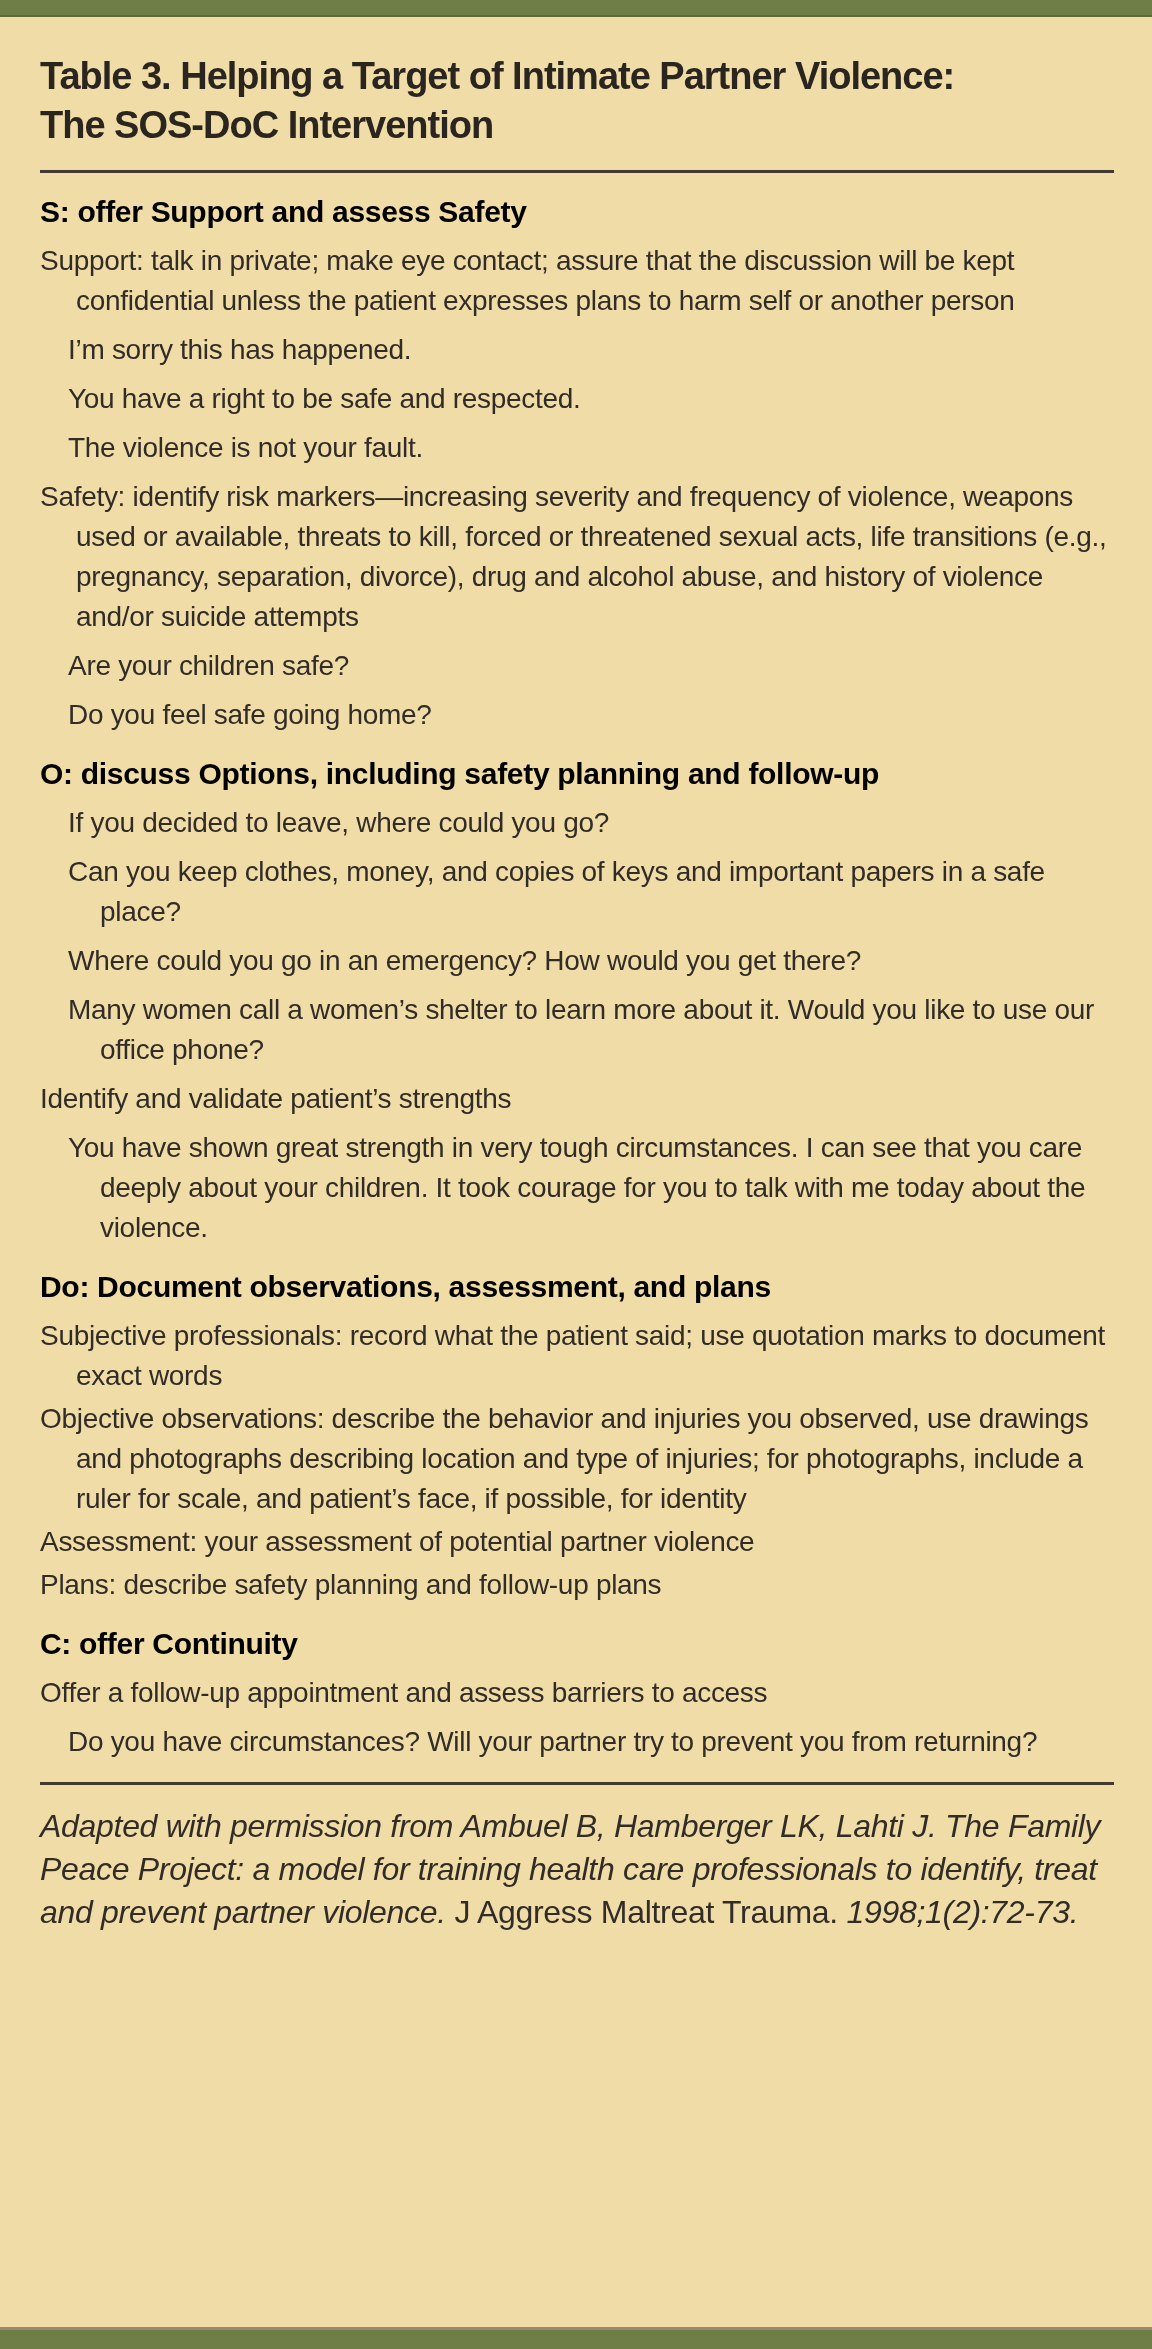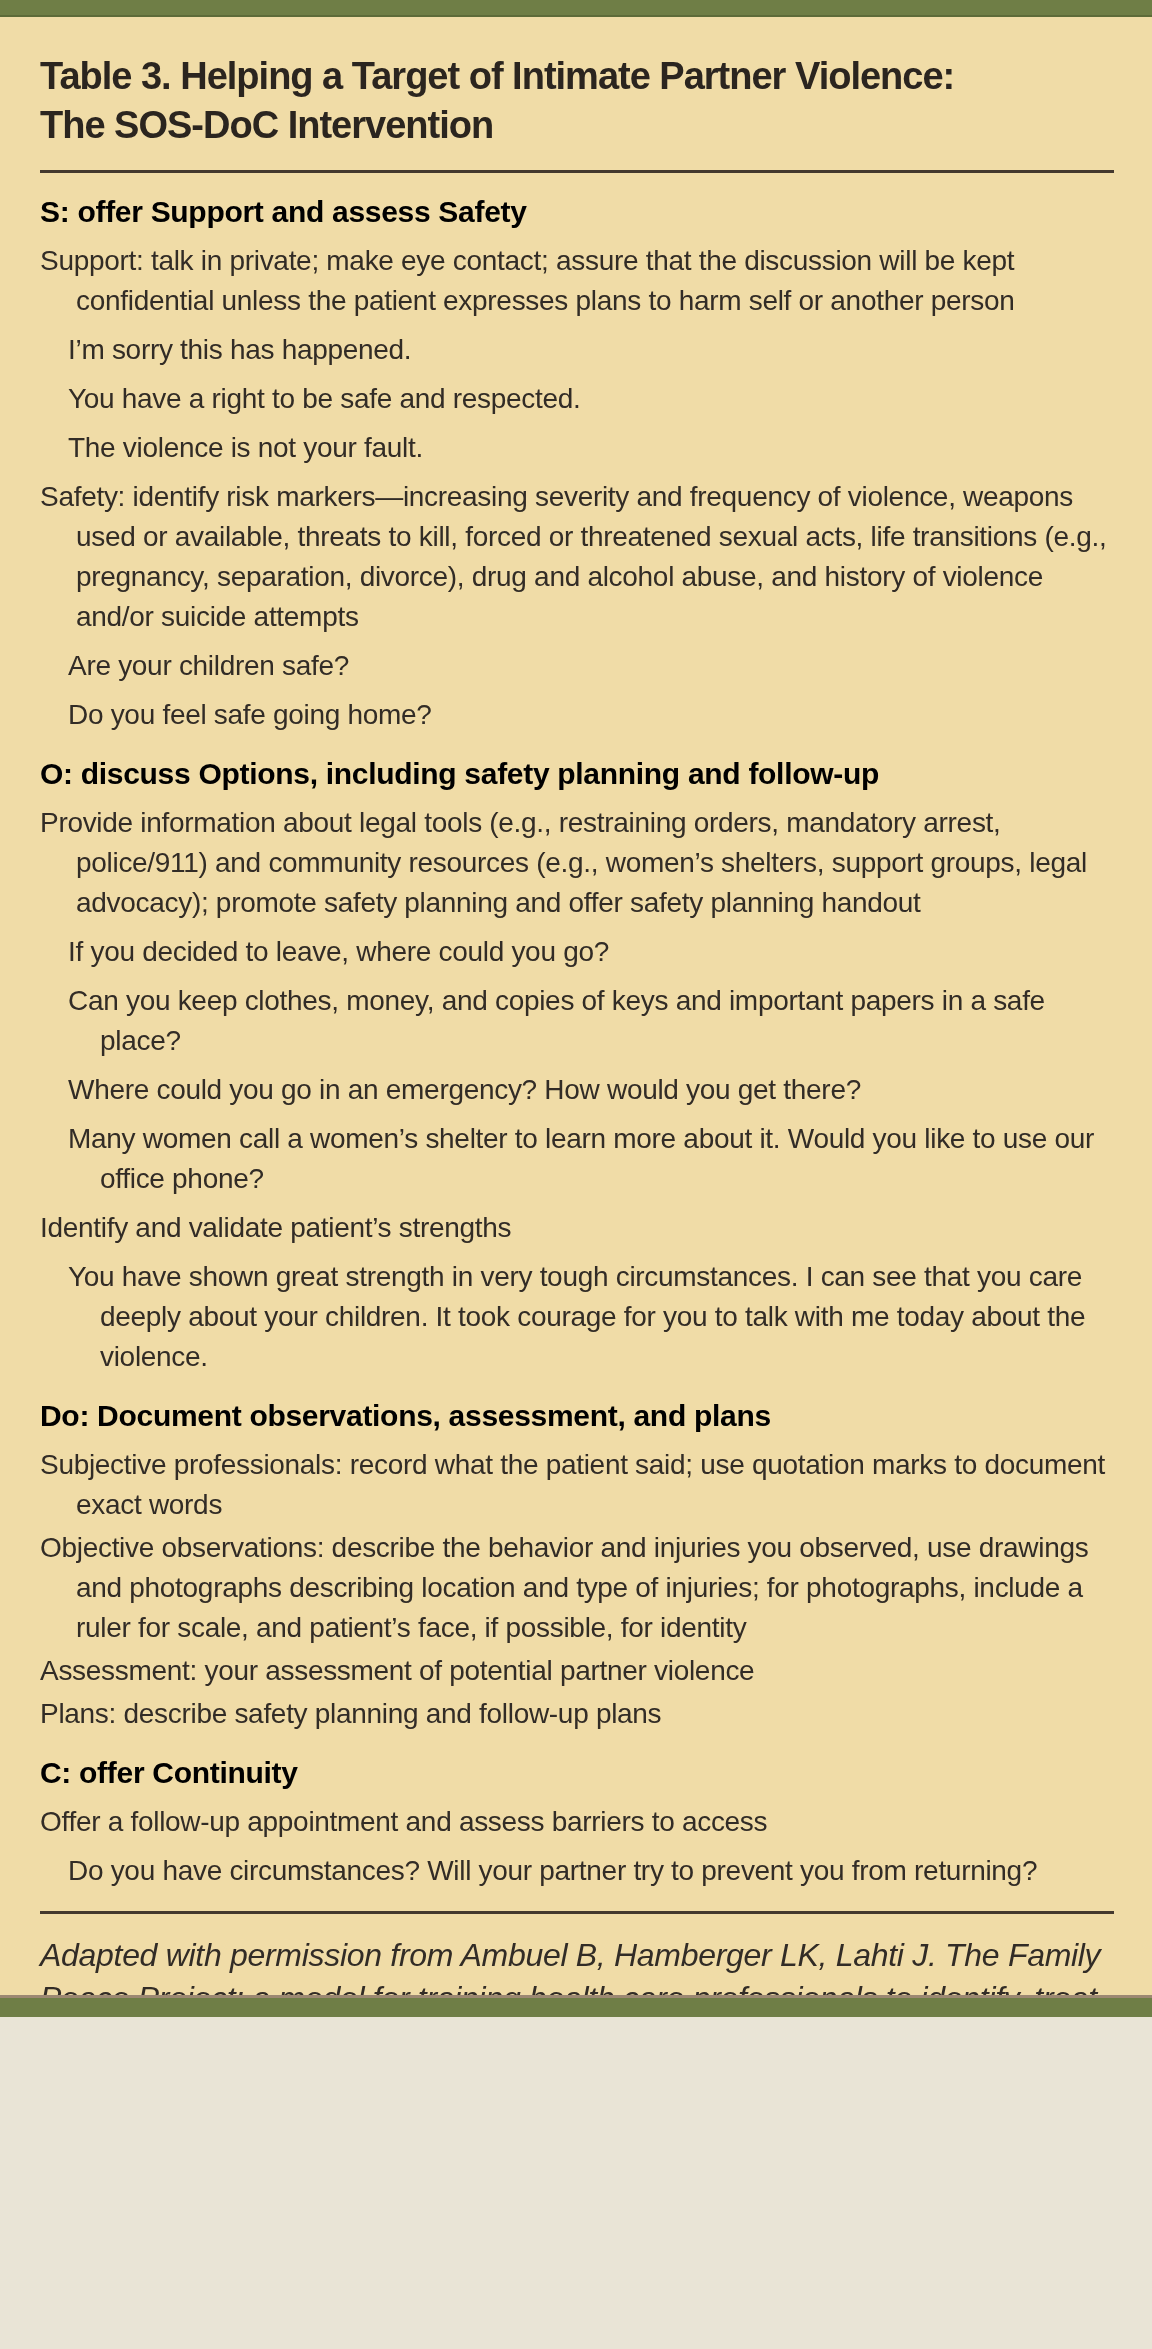--- a/index.html
+++ b/index.html
@@ -4,21 +4,21 @@
 <style>
   html, body {
     margin: 0;
     padding: 0;
     background: #e9e4d6;
     font-family: "Liberation Sans", sans-serif;
   }
   .panel {
     position: relative;
     width: 1152px;
-    height: 2017px;
+    height: 2349px;
     background: #f0dca7;
     overflow: hidden;
     box-sizing: border-box;
   }
   .band-top {
     position: absolute;
     top: 0; left: 0;
     width: 100%;
     height: 15px;
     background: #6f7e46;
@@ -96,21 +96,20 @@
     <div class="blocks">
       <div class="h">S: offer Support and assess Safety</div>
       <div class="p">Support: talk in private; make eye contact; assure that the discussion will be kept confidential unless the patient expresses plans to harm self or another person</div>
       <div class="q">I’m sorry this has happened.</div>
       <div class="q">You have a right to be safe and respected.</div>
       <div class="q">The violence is not your fault.</div>
       <div class="p">Safety: identify risk markers—increasing severity and frequency of violence, weapons used or available, threats to kill, forced or threatened sexual acts, life transitions (e.g., pregnancy, separation, divorce), drug and alcohol abuse, and history of violence and/or suicide attempts</div>
       <div class="q">Are your children safe?</div>
       <div class="q">Do you feel safe going home?</div>
       <div class="h">O: discuss Options, including safety planning and follow-up</div>
-      <div class="p">Provide information about legal tools (e.g., restraining orders, mandatory arrest, police/911) and community resources (e.g., women’s shelters, support groups, legal advocacy); promote safety planning and offer safety planning handout</div>
       <div class="q">If you decided to leave, where could you go?</div>
       <div class="q">Can you keep clothes, money, and copies of keys and important papers in a safe place?</div>
       <div class="q">Where could you go in an emergency? How would you get there?</div>
       <div class="q">Many women call a women’s shelter to learn more about it. Would you like to use our office phone?</div>
       <div class="p">Identify and validate patient’s strengths</div>
       <div class="q">You have shown great strength in very tough circumstances. I can see that you care deeply about your children. It took courage for you to talk with me today about the violence.</div>
       <div class="h">Do: Document observations, assessment, and plans</div>
       <div class="p">Subjective professionals: record what the patient said; use quotation marks to document exact words</div>
       <div class="p">Objective observations: describe the behavior and injuries you observed, use drawings and photographs describing location and type of injuries; for photographs, include a ruler for scale, and patient’s face, if possible, for identity</div>
       <div class="p">Assessment: your assessment of potential partner violence</div>

